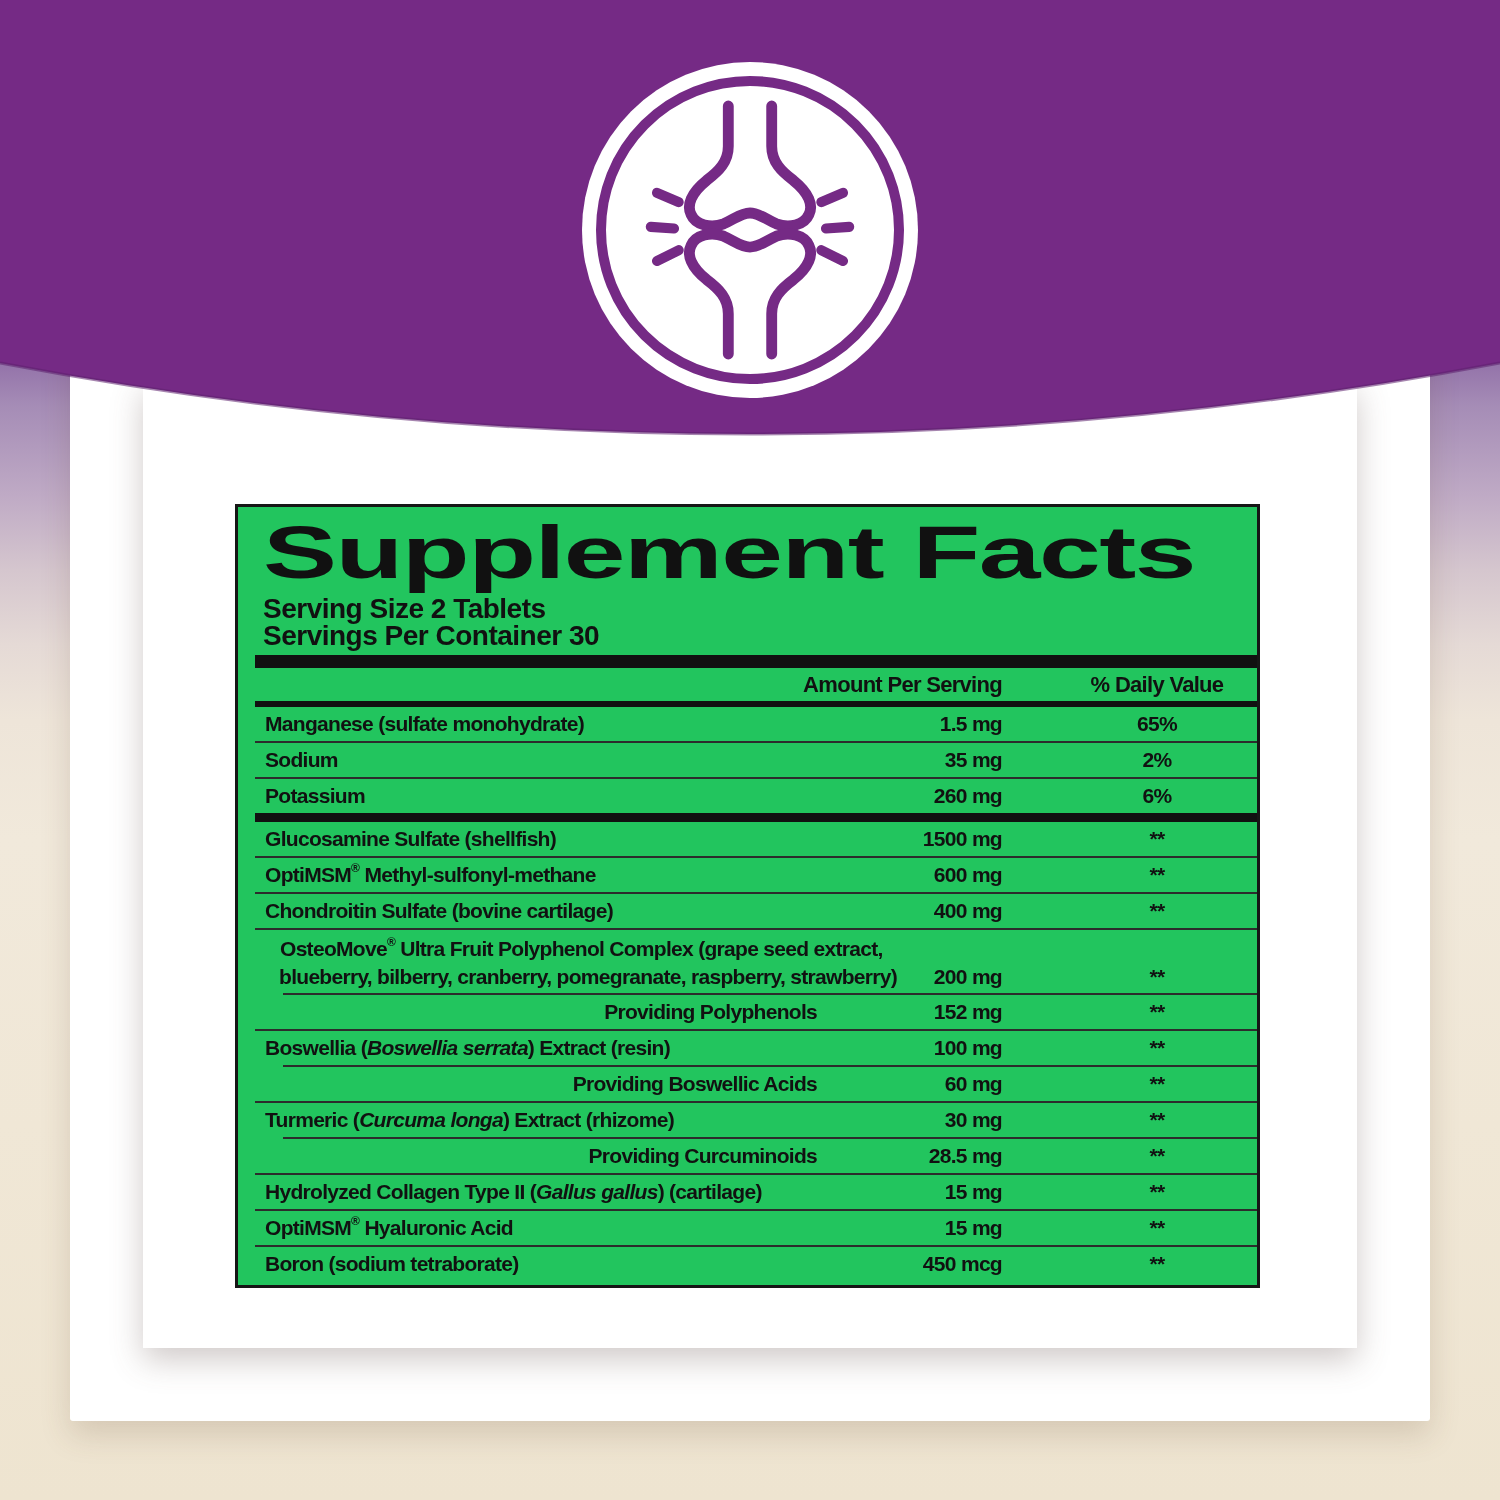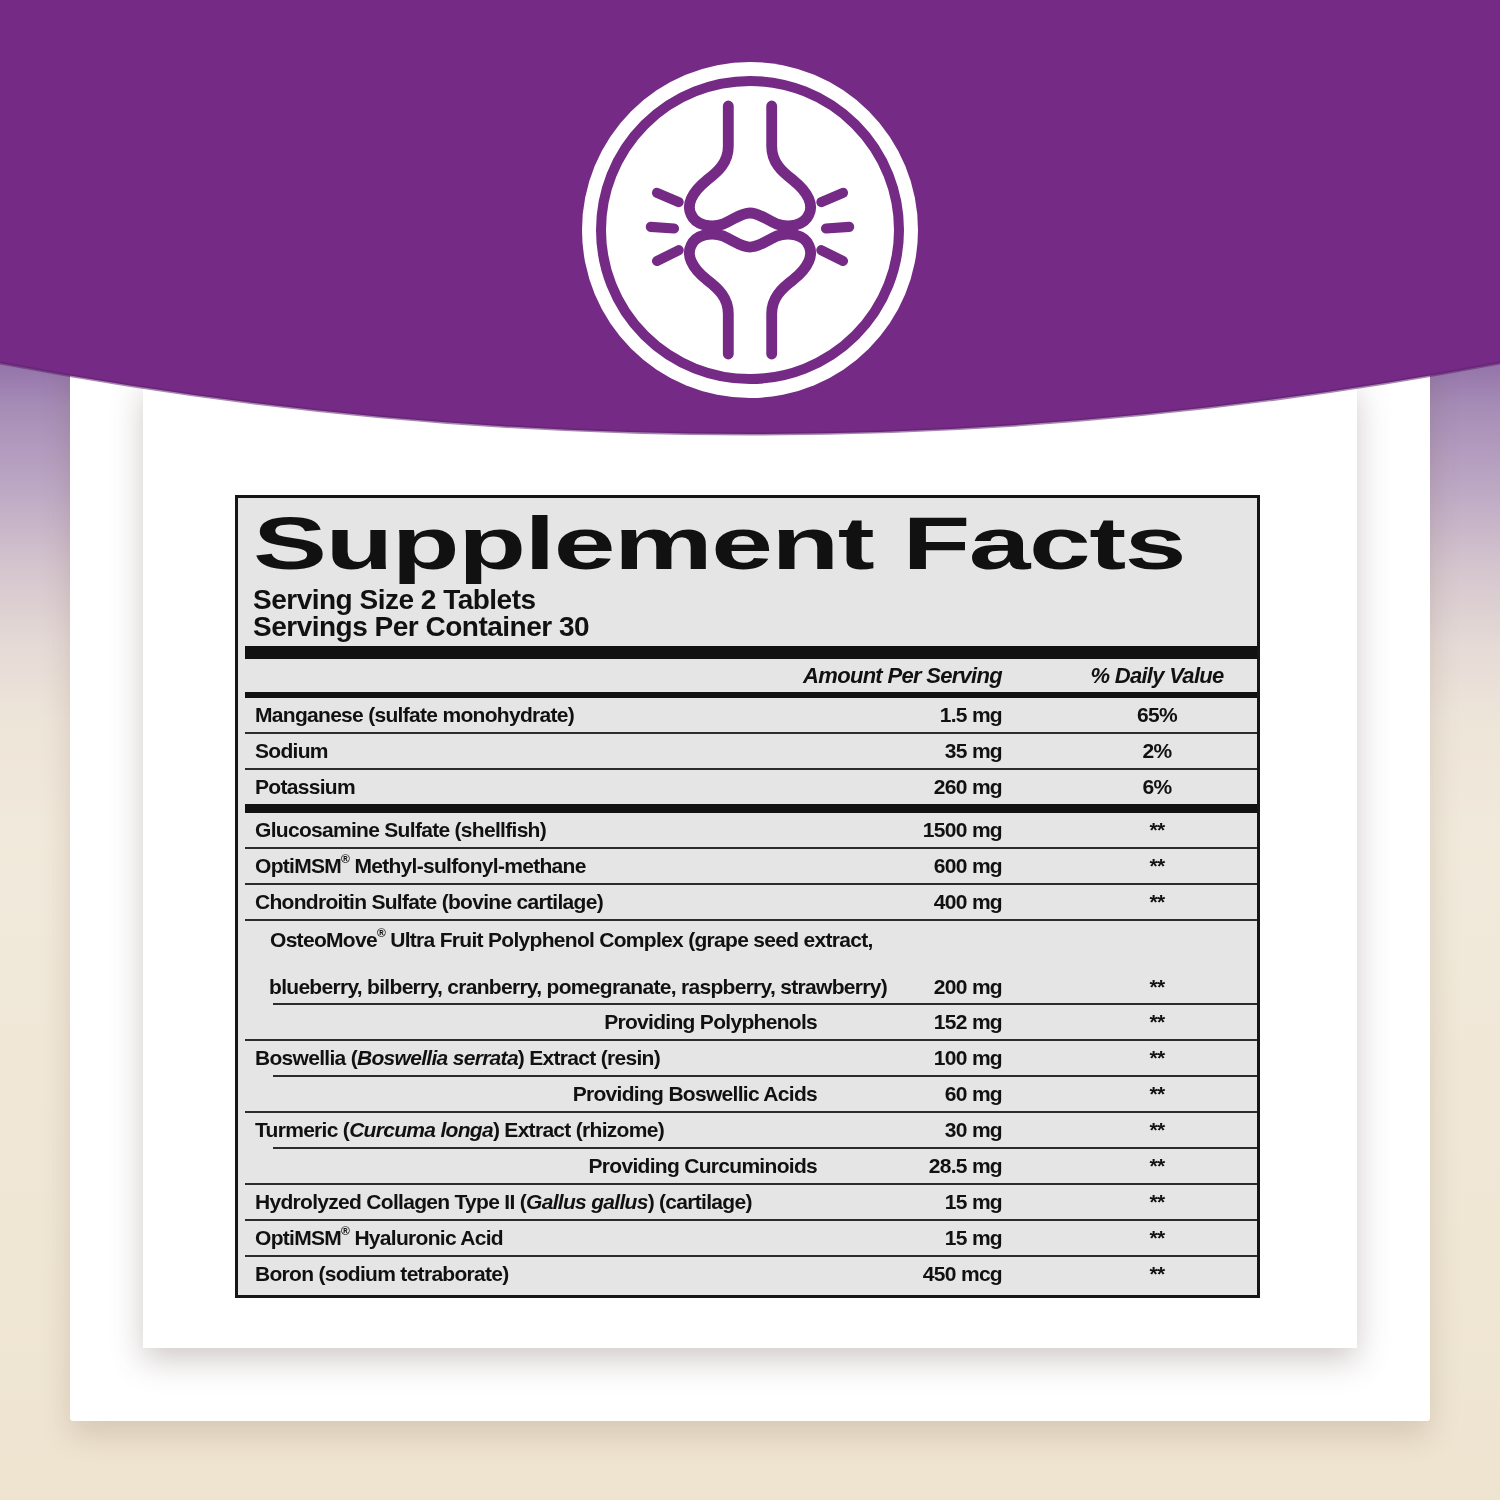--- a/index.html
+++ b/index.html
@@ -22,35 +22,35 @@
   .panel{
     position:absolute;left:143px;top:380px;width:1214px;height:968px;
     background:#ffffff;
     box-shadow:0 12px 30px rgba(100,80,75,0.30);
     z-index:2;
   }
   .band-svg{position:absolute;top:0;left:0;z-index:5;display:block;}
 
   
   .facts{
-    position:absolute;left:92px;top:115px;width:1025px;box-sizing:border-box;
-    border:3px solid #161616;background:#e5e5e5;color:#111;
-    padding:6px 0 4px 7px;letter-spacing:-0.7px;
+    position:absolute;left:92px;top:124px;width:1025px;box-sizing:border-box;
+    border:3px solid #161616;background:#22c55e;color:#111;
+    padding:6px 0 4px 17px;letter-spacing:-0.7px;
   }
   .tbl-title{
     font-size:74px;font-weight:bold;line-height:76px;white-space:nowrap;
     letter-spacing:-1px;transform:scaleX(1.5);transform-origin:0 50%;
     margin:2px 0 4px 8px;width:660px;
   }
   .serv{font-size:28px;font-weight:bold;line-height:27px;padding-left:8px;letter-spacing:-0.5px;}
   .bar-heavy{height:13px;background:#111;margin-top:6px;}
   .bar-med{height:6px;background:#111;}
-  .hdr{display:flex;align-items:center;min-height:33px;padding-left:10px;font-size:22px;font-weight:bold;font-style:italic;}
+  .hdr{display:flex;align-items:center;min-height:33px;padding-left:10px;font-size:22px;font-weight:bold;}
   .rline{display:flex;align-items:center;min-height:34px;font-size:21px;font-weight:bold;padding-left:10px;}
-  .trow.two .rline{min-height:32px;margin-top:19px;}
+  .trow.two .rline{min-height:32px;}
   .cell-name{flex:1 1 0;min-width:0;white-space:nowrap;}
   .trow.indent .cell-name{padding-left:26px;text-align:right;}
   .name-line{font-size:21px;font-weight:bold;white-space:nowrap;padding:7px 0 0 10px;line-height:24px;margin-left:15px;}
   .rline .name2{padding-left:14px;}
   .cell-amount{flex:0 0 185px;display:flex;justify-content:flex-end;white-space:nowrap;}
   .cell-dv{flex:0 0 200px;margin-left:55px;text-align:center;white-space:nowrap;}
   .sep{height:2px;background:#2c2c2c;}
   .sep.thin-indent{margin-left:28px;}
   .sep.thick{height:9px;background:#111;}
   .sup{font-size:12px;vertical-align:top;line-height:10px;}

